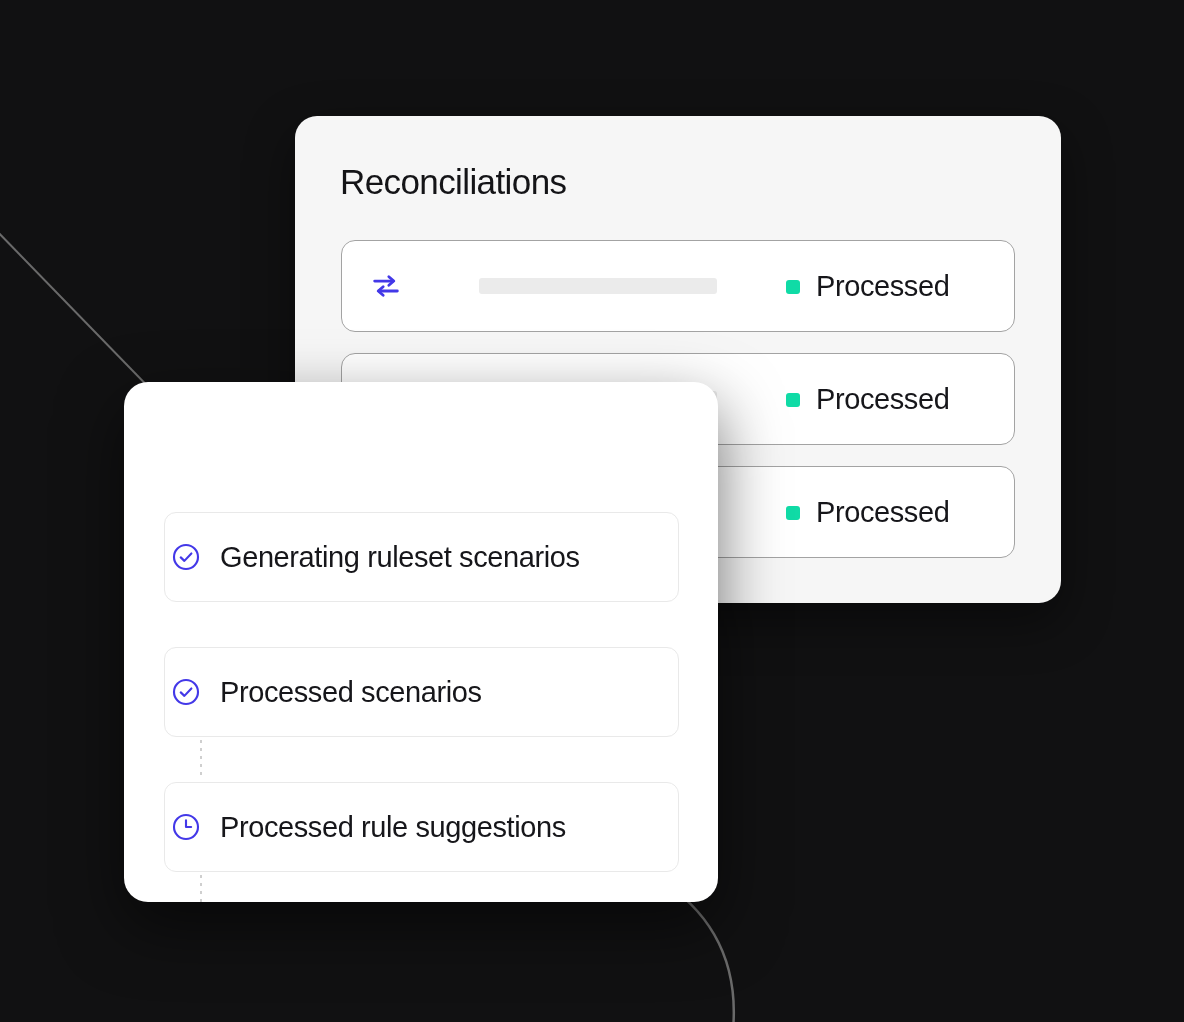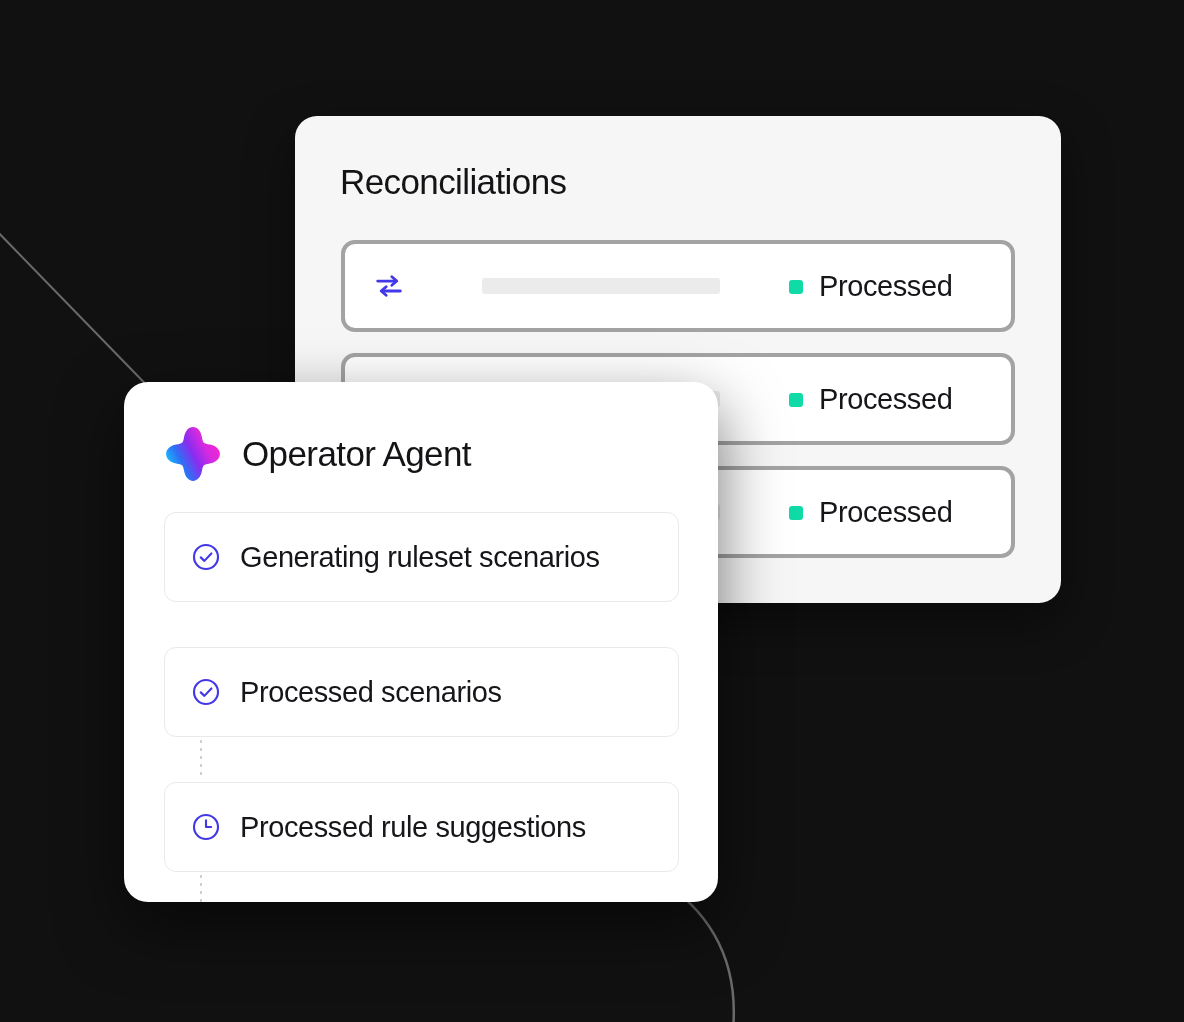--- a/index.html
+++ b/index.html
@@ -59,21 +59,21 @@
     position: absolute;
     left: 46px;
     top: 124px;
     width: 674px;
   }
 
   .recon-row {
     position: relative;
     height: 92px;
     background: #ffffff;
-    border: 4px solid #a3a3a3;
+    border: 1px solid #a3a3a3;
     border-radius: 14px;
     margin-bottom: 21px;
     display: flex;
     align-items: center;
   }
 
   .row-swap-icon {
     position: absolute;
     left: 27px;
     top: 50%;
@@ -167,21 +167,21 @@
   }
 
   .step {
     position: relative;
     height: 90px;
     background: #ffffff;
     border: 1px solid #e9e9e9;
     border-radius: 12px;
     display: flex;
     align-items: center;
-    padding-left: 26px;
+    padding-left: 6px;
     gap: 19px;
     z-index: 2;
   }
 
   .step + .step { margin-top: 45px; }
 
   .step-icon {
     width: 30px;
     height: 30px;
     flex: none;
@@ -271,47 +271,20 @@
           <span class="status-dot"></span>
           <span class="status-label">Processed</span>
         </span>
       </div>
 
     </div>
   </section>
 
   <section class="agent-card">
 
-    <div class="agent-header">
-      <svg class="agent-logo" viewBox="0 0 100 100">
-        <defs>
-          <linearGradient id="agentGrad" x1="8%" y1="72%" x2="96%" y2="26%">
-            <stop offset="0%" stop-color="#19b7ff"></stop>
-            <stop offset="22%" stop-color="#2f6ff5"></stop>
-            <stop offset="48%" stop-color="#8a2cf0"></stop>
-            <stop offset="74%" stop-color="#d62ae0"></stop>
-            <stop offset="100%" stop-color="#fb24cf"></stop>
-          </linearGradient>
-        </defs>
-        <path fill="url(#agentGrad)" d="M50 2
-                 C 58 2 64 9 66 20
-                 C 68 31 69 31 80 33
-                 C 91 35 98 42 98 50
-                 C 98 58 91 65 80 67
-                 C 69 69 68 69 66 80
-                 C 64 91 58 98 50 98
-                 C 42 98 36 91 34 80
-                 C 32 69 31 69 20 67
-                 C 9 65 2 58 2 50
-                 C 2 42 9 35 20 33
-                 C 31 31 32 31 34 20
-                 C 36 9 42 2 50 2 Z"></path>
-      </svg>
-      <span class="agent-title">Operator Agent</span>
-    </div>
 
     <div class="steps">
 
       <div class="connector c1"></div>
       <div class="connector c2"></div>
 
       <div class="step">
         <svg class="step-icon" viewBox="0 0 24 24" fill="none" stroke="#4338e8" stroke-width="1.7" stroke-linecap="round" stroke-linejoin="round">
           <circle cx="12" cy="12" r="9.6"></circle>
           <path d="M7.8 12.3 L10.7 15.1 L16.3 9.2"></path>

